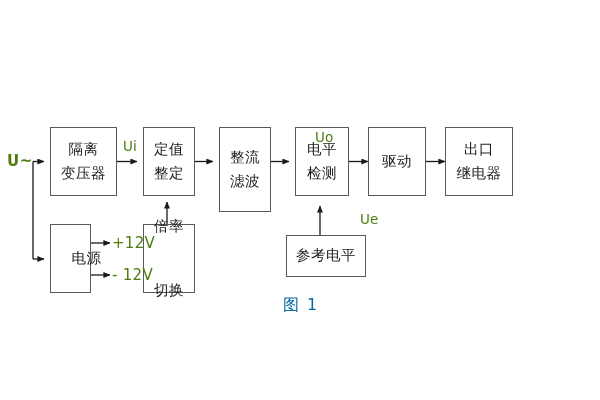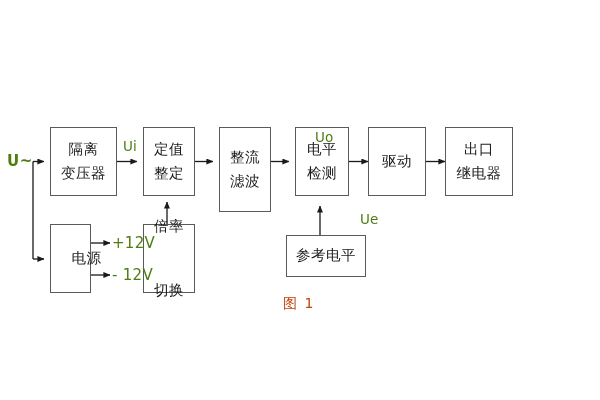--- a/index.html
+++ b/index.html
@@ -66,23 +66,23 @@
     font-size: 15px;
     font-weight: 600;
     letter-spacing: 0.5px;
   }
   .label.rail {
     font-size: 15px;
     letter-spacing: 0.3px;
   }
   .caption {
     position: absolute;
-    font-size: 14px;
+    font-size: 16px;
     letter-spacing: 1.5px;
-    color: #c2410c;
+    color: #0369a1;
     white-space: nowrap;
     z-index: 3;
   }
 </style>
 </head>
 <body>
 
 <div id="diagram-canvas">
 
   <svg id="wire-layer" viewBox="0 0 600 400" xmlns="http://www.w3.org/2000/svg">

